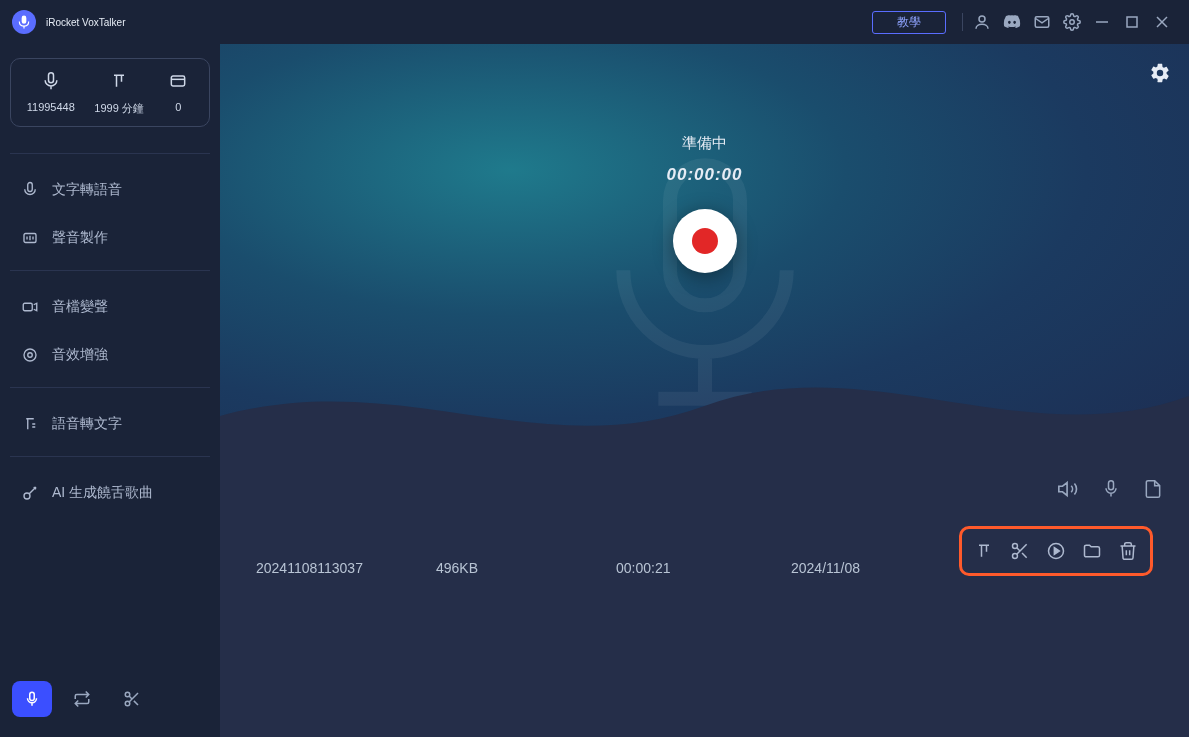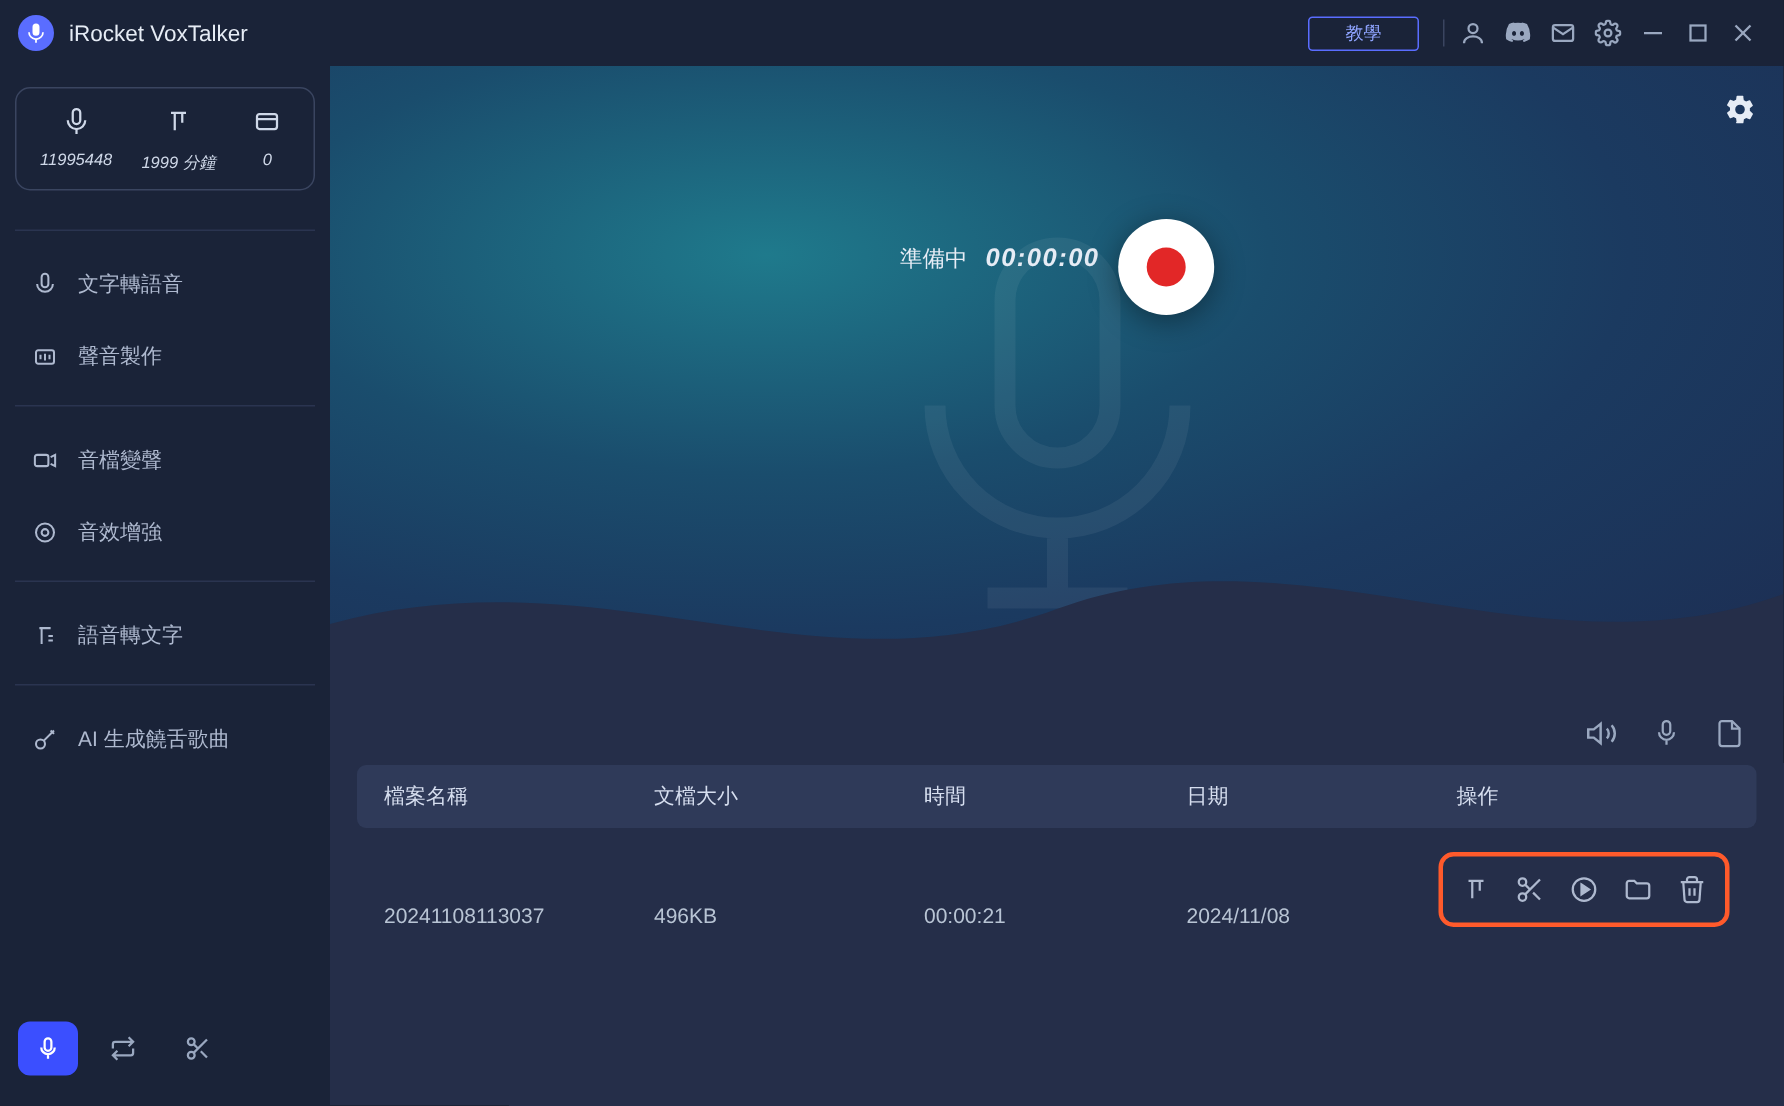--- a/index.html
+++ b/index.html
@@ -20,21 +20,21 @@
   background: #1a2338;
   display: flex;
   align-items: center;
   padding: 0 12px;
 }
 .titlebar .logo {
   width: 24px; height: 24px; border-radius: 50%;
   background: #5a6dff; display: flex; align-items: center; justify-content: center;
   margin-right: 10px;
 }
-.titlebar .title { color: #e6ecf5; font-size: 15px; }
+.titlebar .title { color: #e6ecf5; font-size: 10px; }
 .titlebar .spacer { flex: 1; }
 .titlebar .tutorial {
   border: 1px solid #5a6dff; color: #8fa4ff; padding: 2px 24px; border-radius: 3px;
   font-size: 12px; margin-right: 12px; cursor: pointer;
 }
 .titlebar .divider { width: 1px; height: 18px; background: #3a4560; margin: 0 4px; }
 .titlebar .win-icon {
   width: 30px; height: 30px; display: flex; align-items: center; justify-content: center;
   color: #9aa8c0; cursor: pointer;
 }
@@ -43,21 +43,21 @@
 .body { flex: 1; display: flex; background: #252e49; }
 
 
 .sidebar { width: 225px; background: #1a2338; display: flex; flex-direction: column; padding: 14px 10px; }
 .stats {
   border: 1px solid #3a4560; border-radius: 10px; padding: 10px 6px;
   display: flex; justify-content: space-around; margin-bottom: 18px;
 }
 .stat { display: flex; flex-direction: column; align-items: center; gap: 8px; color: #cfd8e8; }
 .stat .sicon { width: 30px; height: 24px; display: flex; align-items: center; justify-content: center; }
-.stat .sval { font-size: 11px; font-style: italic; }
+.stat .sval { font-size: 11px; }
 
 .nav-group { border-top: 1px solid #2a3450; padding-top: 12px; margin-top: 8px; }
 .nav-group:first-of-type { border-top: none; margin-top: 0; }
 .nav-item {
   display: flex; align-items: center; gap: 12px; padding: 14px 10px;
   color: #aeb9cf; cursor: pointer; border-radius: 6px;
 }
 .nicon { width: 20px; height: 20px; display: flex; align-items: center; justify-content: center; }
 
 .bottom-nav { margin-top: auto; display: flex; gap: 10px; padding: 6px 2px; }
@@ -74,21 +74,21 @@
   background: radial-gradient(ellipse at 30% 30%, #1f7a8c 0%, #1a4d6d 35%, #1b3a60 60%, #1d2d52 100%);
   overflow: hidden;
 }
 .recorder .mic-bg {
   position: absolute; left: 50%; top: 50%; transform: translate(-50%, -40%);
   color: rgba(255,255,255,0.06);
 }
 .recorder .gear-top { position: absolute; right: 18px; top: 18px; color: #e6ecf5; cursor: pointer; }
 .recorder .center {
   position: absolute; left: 50%; top: 90px; transform: translateX(-50%);
-  display: flex; flex-direction: row; align-items: center; gap: 12px; color: #e6ecf5;
+  display: flex; flex-direction: column; align-items: center; gap: 12px; color: #e6ecf5;
 }
 .recorder .status { font-size: 15px; }
 .recorder .timer { font-size: 17px; font-weight: 600; letter-spacing: 1px; font-style: italic; }
 .record-btn {
   width: 64px; height: 64px; border-radius: 50%; background: #fff;
   display: flex; align-items: center; justify-content: center; margin-top: 12px;
   box-shadow: 0 4px 20px rgba(0,0,0,0.4); cursor: pointer;
 }
 .record-btn .dot { width: 26px; height: 26px; border-radius: 50%; background: #e22727; }
 .wave {
@@ -338,27 +338,20 @@
         </div>
         <div class="ticon">
           <svg width="20" height="22" viewBox="0 0 24 24" fill="none" stroke="currentColor" stroke-width="1.8">
               <path d="M14 2H6a2 2 0 0 0-2 2v16a2 2 0 0 0 2 2h12a2 2 0 0 0 2-2V8z"></path>
               <path d="M14 2v6h6"></path>
             </svg>
         </div>
       </div>
 
       <div class="table">
-        <div class="thead">
-          <div class="col-name">檔案名稱</div>
-          <div class="col-size">文檔大小</div>
-          <div class="col-time">時間</div>
-          <div class="col-date">日期</div>
-          <div class="col-act">操作</div>
-        </div>
         <div class="trow">
           <div class="col-name">20241108113037</div>
           <div class="col-size">496KB</div>
           <div class="col-time">00:00:21</div>
           <div class="col-date">2024/11/08</div>
           <div class="col-act">
             <div class="actions highlight-box">
               <div class="aicon">
                 <svg width="20" height="20" viewBox="0 0 24 24" fill="none" stroke="currentColor" stroke-width="1.8">
                     <path d="M6 5h12M9 5v14M15 5v8"></path>

